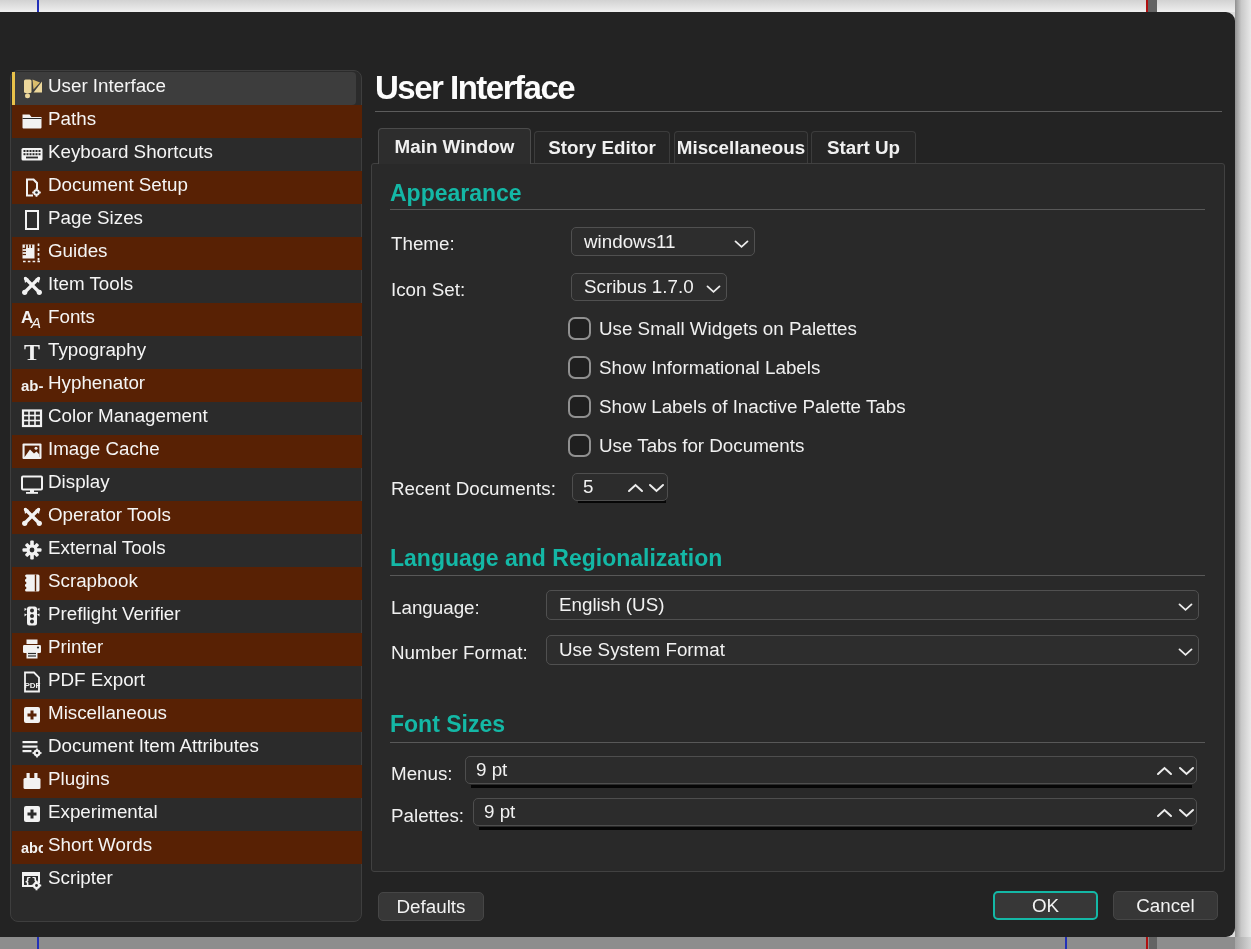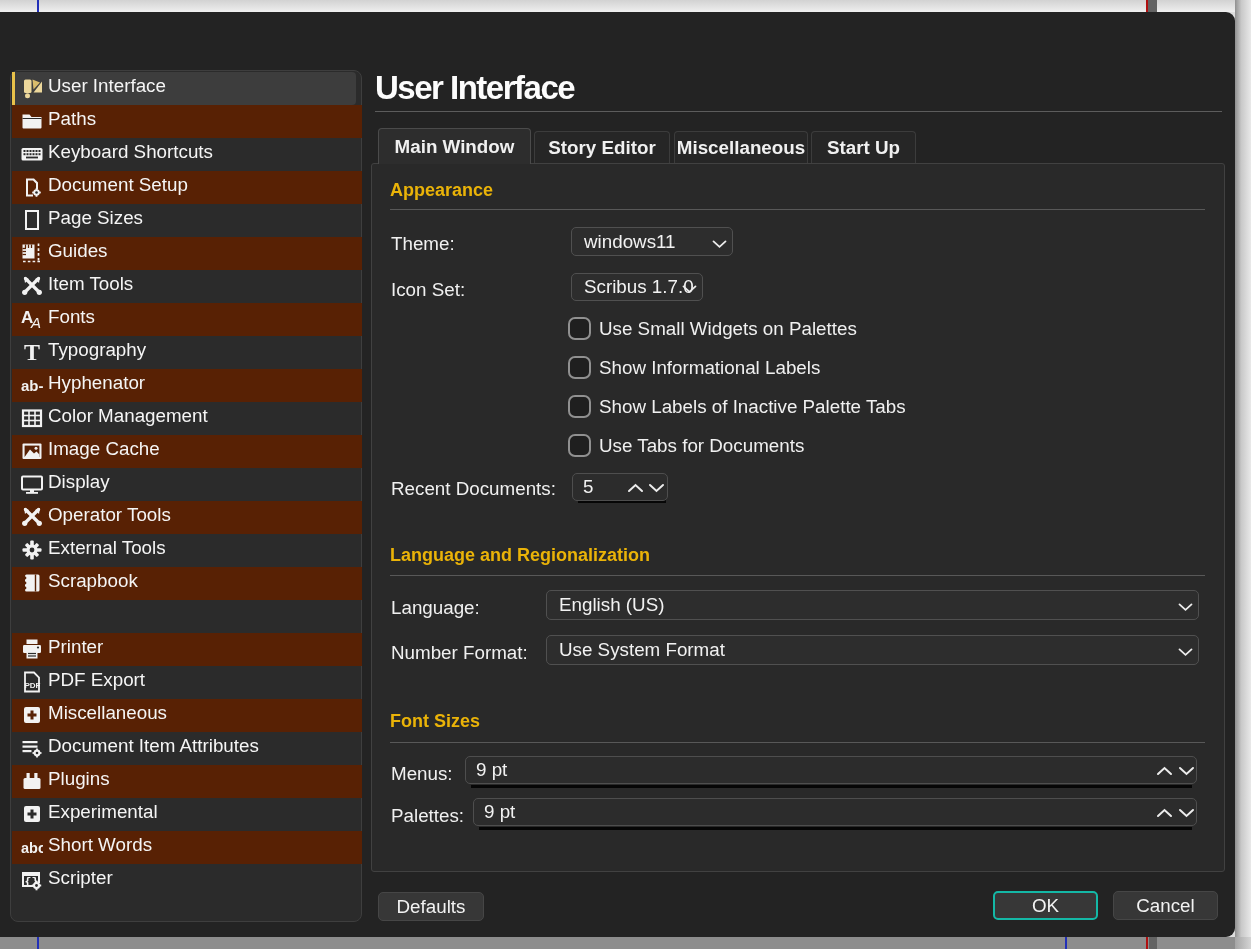--- a/index.html
+++ b/index.html
@@ -21,21 +21,21 @@
 .row.sel { background:#3d3d3d; border-radius:4px; width:344px; }
 .accent { position:absolute; left:0; top:0; width:3px; height:33px; background:#e9c24a; }
 .ric { position:absolute; left:9px; top:5px; width:22px; height:22px; }
 .rtx { position:absolute; left:36px; top:-3px; line-height:33px; font-size:18.8px; color:#f5f5f5; white-space:nowrap; }
 #heading { position:absolute; left:375px; top:59px; line-height:33px; font-size:33px; letter-spacing:-1.5px; font-weight:bold; color:#fcfcfc; }
 #hsep1 { position:absolute; left:375px; top:99px; width:847px; height:1px; background:#5c5c5c; }
 .tab { position:absolute; font-size:18.8px; color:#f0f0f0; text-align:center;font-weight:bold; }
 .tab.active { background:#2d2d2d; border:1px solid #4b4b4b; border-bottom:none; border-radius:4px 4px 0 0; z-index:3; }
 .tab.inactive { background:#262626; border:1px solid #3c3c3c; border-bottom:none; border-radius:4px 4px 0 0; }
 #panel { position:absolute; left:371px; top:151px; width:854px; height:709px; background:#292929; border:1px solid #414141; border-radius:3px; z-index:2; }
-.sect { position:absolute; left:19px; font-size:18px; font-weight:bold; color:#eab308; }
+.sect { position:absolute; left:19px; font-size:23px; font-weight:bold; color:#14b8a6; }
 .ssep { position:absolute; left:19px; width:815px; height:1px; background:#585858; }
 .lbl { position:absolute; font-size:18.8px; color:#f0f0f0; }
 .combo { position:absolute; background:#2d2d2d; border:1px solid #505050; border-radius:5px; color:#f2f2f2; font-size:18.8px; }
 .combo .ct { position:absolute; left:12px; top:50%; transform:translateY(-50%); white-space:nowrap; }
 .combo .cv { position:absolute; right:5px; top:50%; transform:translateY(-46%); }
 .spin { position:absolute; background:#2c2c2c; border:1px solid #4e4e4e; border-radius:5px; color:#f2f2f2; font-size:18.8px; }
 .spin .st { position:absolute; left:10px; top:50%; transform:translateY(-50%); }
 .uline { position:absolute; height:2.5px; background:#060606; }
 .spin .up { position:absolute; top:50%; transform:translateY(-50%); }
 .spin .dn { position:absolute; top:50%; transform:translateY(-50%); }
@@ -234,20 +234,37 @@
             <rect x="4" y="2.5" width="14.5" height="17" rx="1.5" fill="#f2f2f2"></rect>
             <path d="M14.5 2.5 v17" stroke="#582104" stroke-width="1.4"></path>
             <g fill="#582104">
               <circle cx="4" cy="6" r="1.4"></circle>
               <circle cx="4" cy="11" r="1.4"></circle>
               <circle cx="4" cy="16" r="1.4"></circle>
             </g>
           </svg></div>
         <div class="rtx">Scrapbook</div>
       </div>
+<div class="row " style="top:529px">
+        <div class="ric"><svg width="22" height="22" viewBox="0 0 22 22">
+            <rect x="6" y="1.5" width="10" height="19" rx="2.5" fill="#f2f2f2"></rect>
+            <g fill="#2b2b2b">
+              <circle cx="11" cy="5.5" r="2"></circle>
+              <circle cx="11" cy="11" r="2"></circle>
+              <circle cx="11" cy="16.5" r="2"></circle>
+            </g>
+            <g fill="#f2f2f2">
+              <path d="M6 4 l-2.5 2 v-3 Z"></path>
+              <path d="M16 4 l2.5 2 v-3 Z"></path>
+              <path d="M6 9.5 l-2.5 2 v-3 Z"></path>
+              <path d="M16 9.5 l2.5 2 v-3 Z"></path>
+            </g>
+          </svg></div>
+        <div class="rtx">Preflight Verifier</div>
+      </div>
 <div class="row red" style="top:562px">
         <div class="ric"><svg width="22" height="22" viewBox="0 0 22 22">
             <g fill="#f2f2f2">
               <rect x="5.5" y="1.5" width="11" height="4.5"></rect>
               <rect x="2" y="7" width="18" height="8" rx="1.2"></rect>
               <rect x="5.5" y="12.5" width="11" height="8"></rect>
             </g>
             <g stroke="#2b2b2b" stroke-width="1.2">
               <path d="M7 15.5 h8"></path>
               <path d="M7 18 h8"></path>
@@ -333,28 +350,28 @@
   <div class="tab active" style="left:378px;top:116px;width:153px;height:36px;line-height:35px">Main Window</div>
   <div class="tab inactive" style="left:534px;top:119px;width:136px;height:33px;line-height:32px">Story Editor</div>
   <div class="tab inactive" style="left:674px;top:119px;width:134px;height:33px;line-height:32px">Miscellaneous</div>
   <div class="tab inactive" style="left:811px;top:119px;width:105px;height:33px;line-height:32px">Start Up</div>
   <div id="panel"></div>
   <div style="position:absolute;left:371px;top:151px;width:854px;height:709px;z-index:4">
 
     <div class="sect" style="top:17px">Appearance</div>
     <div class="ssep" style="top:46px"></div>
     <div class="lbl" style="left:20px;top:70px">Theme:</div>
-    <div class="combo" style="left:200px;top:64px;width:162px;height:29px">
+    <div class="combo" style="left:200px;top:64px;width:184px;height:29px">
         <span class="ct">windows11</span>
         <span class="cv"><svg width="15" height="9" viewBox="0 0 15 9">
             <path d="M1.5 1.5 L7.5 7 L13.5 1.5" stroke="#ececec" stroke-width="1.8" fill="none" stroke-linecap="round"></path>
           </svg></span>
       </div>
     <div class="lbl" style="left:20px;top:116px">Icon Set:</div>
-    <div class="combo" style="left:200px;top:110px;width:132px;height:28px">
+    <div class="combo" style="left:200px;top:110px;width:156px;height:28px">
         <span class="ct">Scribus 1.7.0</span>
         <span class="cv"><svg width="15" height="9" viewBox="0 0 15 9">
             <path d="M1.5 1.5 L7.5 7 L13.5 1.5" stroke="#ececec" stroke-width="1.8" fill="none" stroke-linecap="round"></path>
           </svg></span>
       </div>
 <div class="cbrow" style="left:197px;top:154px;width:500px;height:25px">
         <div class="cb"></div>
         <div class="cbl">Use Small Widgets on Palettes</div>
       </div>
 <div class="cbrow" style="left:197px;top:193px;width:500px;height:25px">

